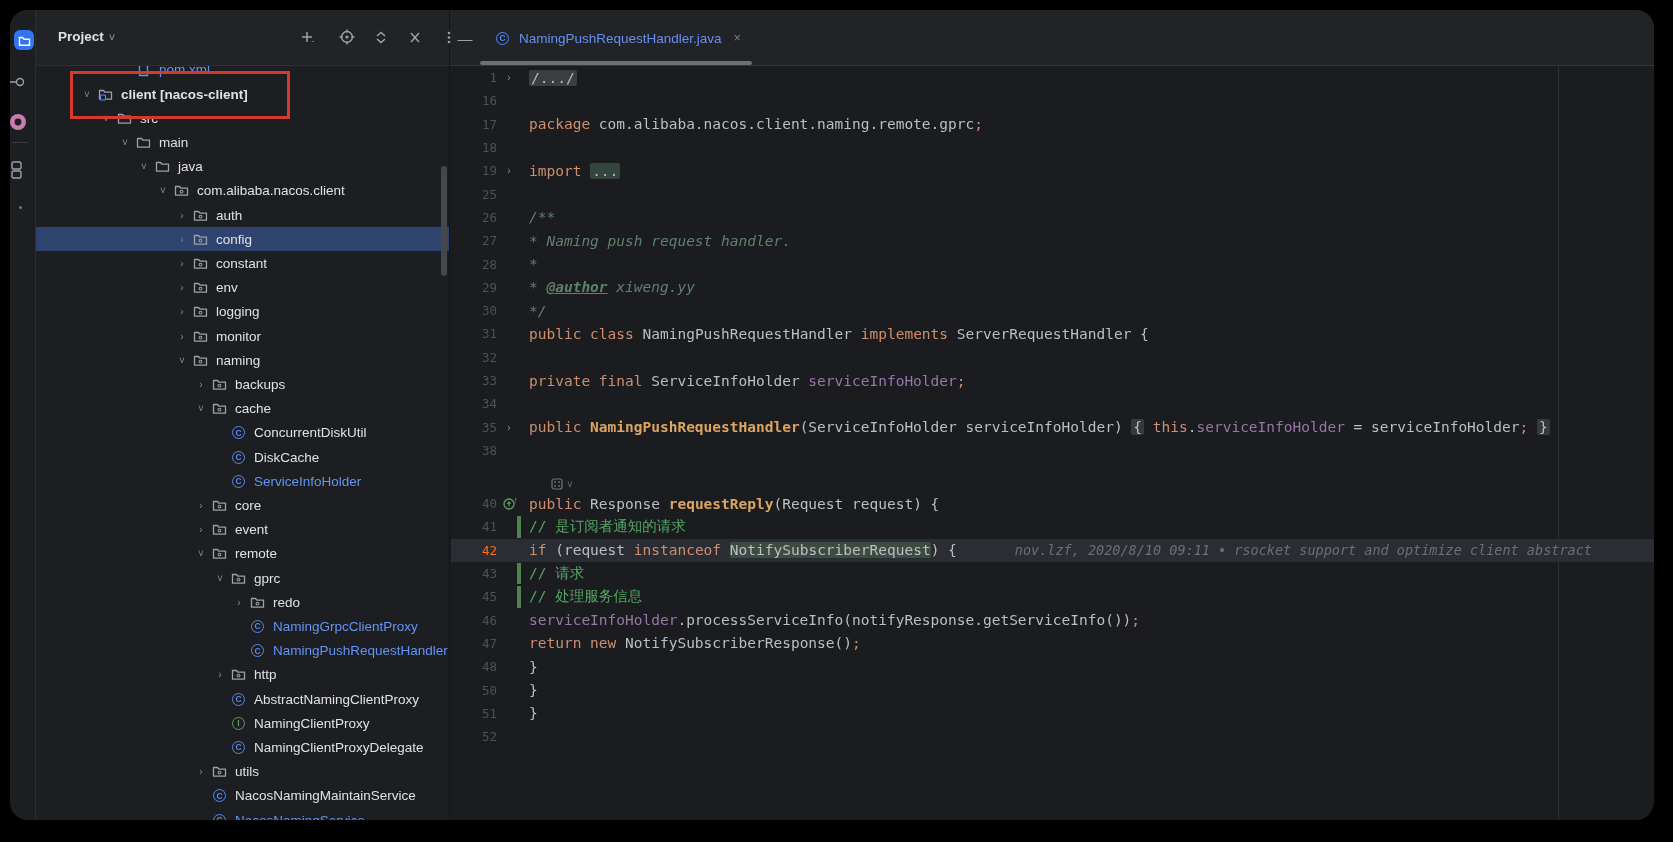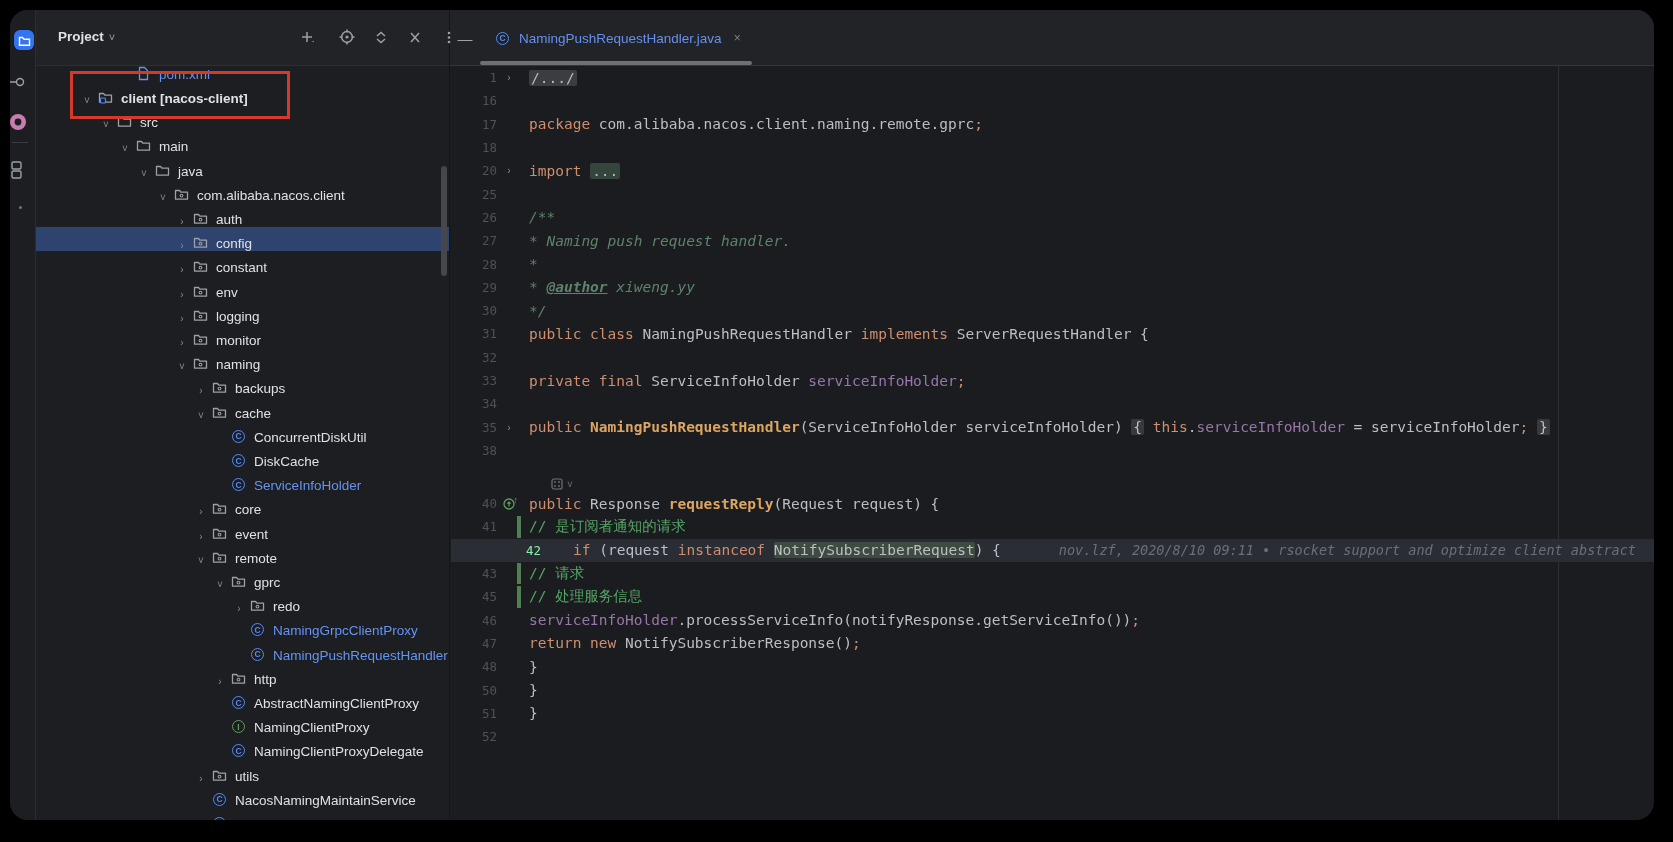--- a/index.html
+++ b/index.html
@@ -21,21 +21,21 @@
   
   .projpanel{position:absolute;left:26px;top:0;width:414px;height:100%;background:#1d1e21;
              border-right:1px solid #141517;box-sizing:border-box;z-index:5;}
   .projpanel .phead{position:absolute;left:0;top:0;width:100%;height:56px;background:#222327;
                     border-bottom:1px solid #2e2f34;box-sizing:border-box;}
   .ptitle{position:absolute;left:22px;top:19px;font-size:13.5px;font-weight:bold;color:#dfe1e5;}
   .ptitle .chev{color:#9da0a8;font-weight:normal;font-size:11px;margin-left:5px;}
   .phicons{position:absolute;right:-12px;top:15px;display:flex;gap:10px;align-items:center;}
   .phicon{width:24px;height:24px;display:flex;align-items:center;justify-content:center;color:#9da0a8;}
   .tree{position:absolute;left:0;top:56px;width:100%;height:754px;overflow:hidden;}
-  .trow{position:absolute;left:0;width:100%;height:24px;display:flex;align-items:flex-end;
+  .trow{position:absolute;left:0;width:100%;height:24px;display:flex;align-items:center;
         font-size:13.5px;color:#dfe1e5;white-space:nowrap;}
   .trow.sel{background:#2e436e;}
   .trow .tchev{width:20px;text-align:center;color:#868b94;font-size:10px;flex:none;}
   .trow .tlabel{margin-left:7px;}
   .trow.blue .tlabel{color:#6494f4;}
   .trow.boldlbl .tlabel{font-weight:bold;}
   .ticon{width:17px;height:17px;flex:none;position:relative;display:flex;align-items:center;justify-content:center;}
   .ring{width:13px;height:13px;border-radius:50%;box-sizing:border-box;display:flex;align-items:center;justify-content:center;
         font-size:8.5px;font-weight:bold;font-family:"Liberation Sans",sans-serif;}
   .ring.c{border:1.3px solid #548af7;color:#548af7;}
@@ -51,21 +51,21 @@
   .tab{position:absolute;left:29px;top:0;height:56px;display:flex;align-items:center;padding:0 14px;gap:8px;}
   .tab .tabtxt{font-size:13.5px;color:#6590f0;}
   .tab .tclose{color:#7b7f87;font-size:12px;margin-left:4px;}
   .tabline{position:absolute;left:29px;top:51px;width:272px;height:4px;background:#6e7074;border-radius:2px;}
   .margin-guide{position:absolute;left:1107px;top:56px;width:1px;height:754px;background:#2e3036;z-index:1;}
   .code{position:absolute;left:0;top:56px;width:100%;z-index:2;}
   .crow{position:relative;height:23.3px;display:flex;align-items:center;white-space:nowrap;}
   .crow.cur{background:#2a2d33;}
   .lnum{width:46px;flex:none;text-align:right;color:#4e5157;
         font-family:"DejaVu Sans Mono","Liberation Mono",monospace;font-size:12.5px;padding-right:4px;}
-  .crow.cur .lnum{color:#86efac;padding-left:44px;}
+  .crow.cur .lnum{color:#f97316;}
   .gico{width:16px;flex:none;text-align:center;color:#868b94;font-size:10px;position:relative;}
   .vcs{width:4px;flex:none;align-self:stretch;}
   .vcs.on{background:#4e8052;margin:1px 0;}
   .ctext{font-family:"DejaVu Sans Mono","Liberation Mono",monospace;font-size:14.5px;color:#bcbec4;
          padding-left:8px;}
   .ctext .kw{color:#cf8e6d;}
   .ctext .fld{color:#9876aa;}
   .ctext .mth{color:#dca561;font-weight:bold;}
   .ctext .ann{color:#b3ae60;}
   .ctext .cmt{color:#5f826b;font-style:italic;}
@@ -517,21 +517,21 @@
           <span class="vcs"></span>
           <span class="ctext"><span class="kw">package</span><span class="t"> com.alibaba.nacos.client.naming.remote.gprc</span><span class="kw">;</span></span>
         </div>
         <div class="crow">
           <span class="lnum">18</span>
           <span class="gico"></span>
           <span class="vcs"></span>
           <span class="ctext"></span>
         </div>
         <div class="crow">
-          <span class="lnum">20</span>
+          <span class="lnum">19</span>
           <span class="gico">›</span>
           <span class="vcs"></span>
           <span class="ctext"><span class="kw">import</span><span class="t"> </span><span class="foldg">...</span></span>
         </div>
         <div class="crow">
           <span class="lnum">25</span>
           <span class="gico"></span>
           <span class="vcs"></span>
           <span class="ctext"></span>
         </div>

